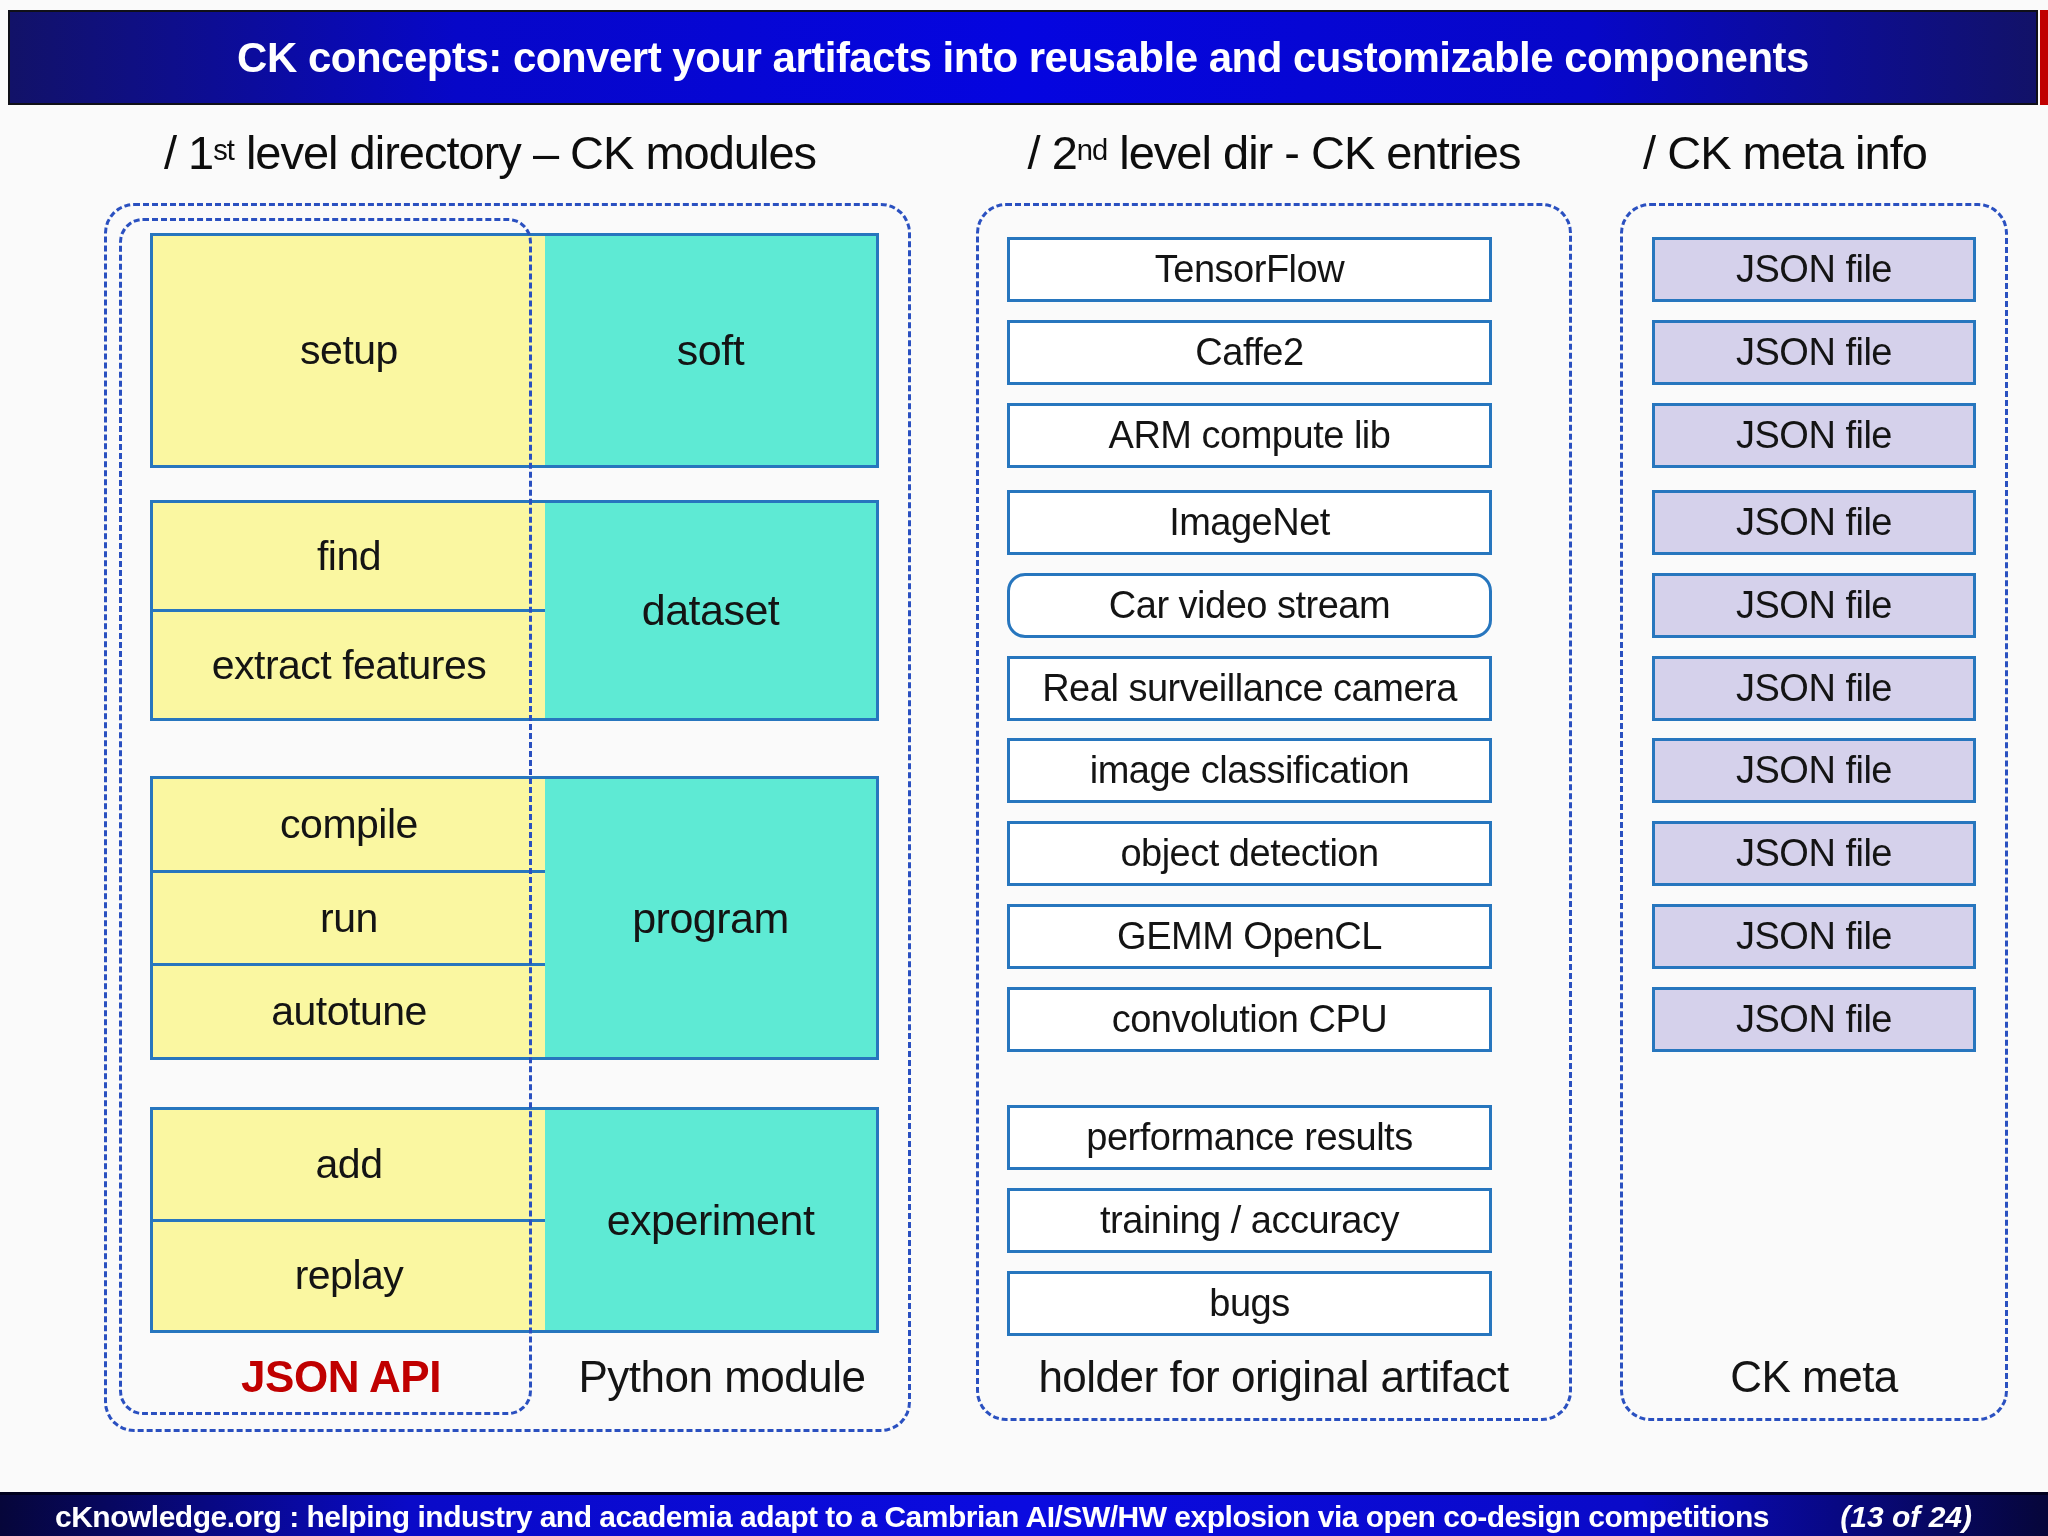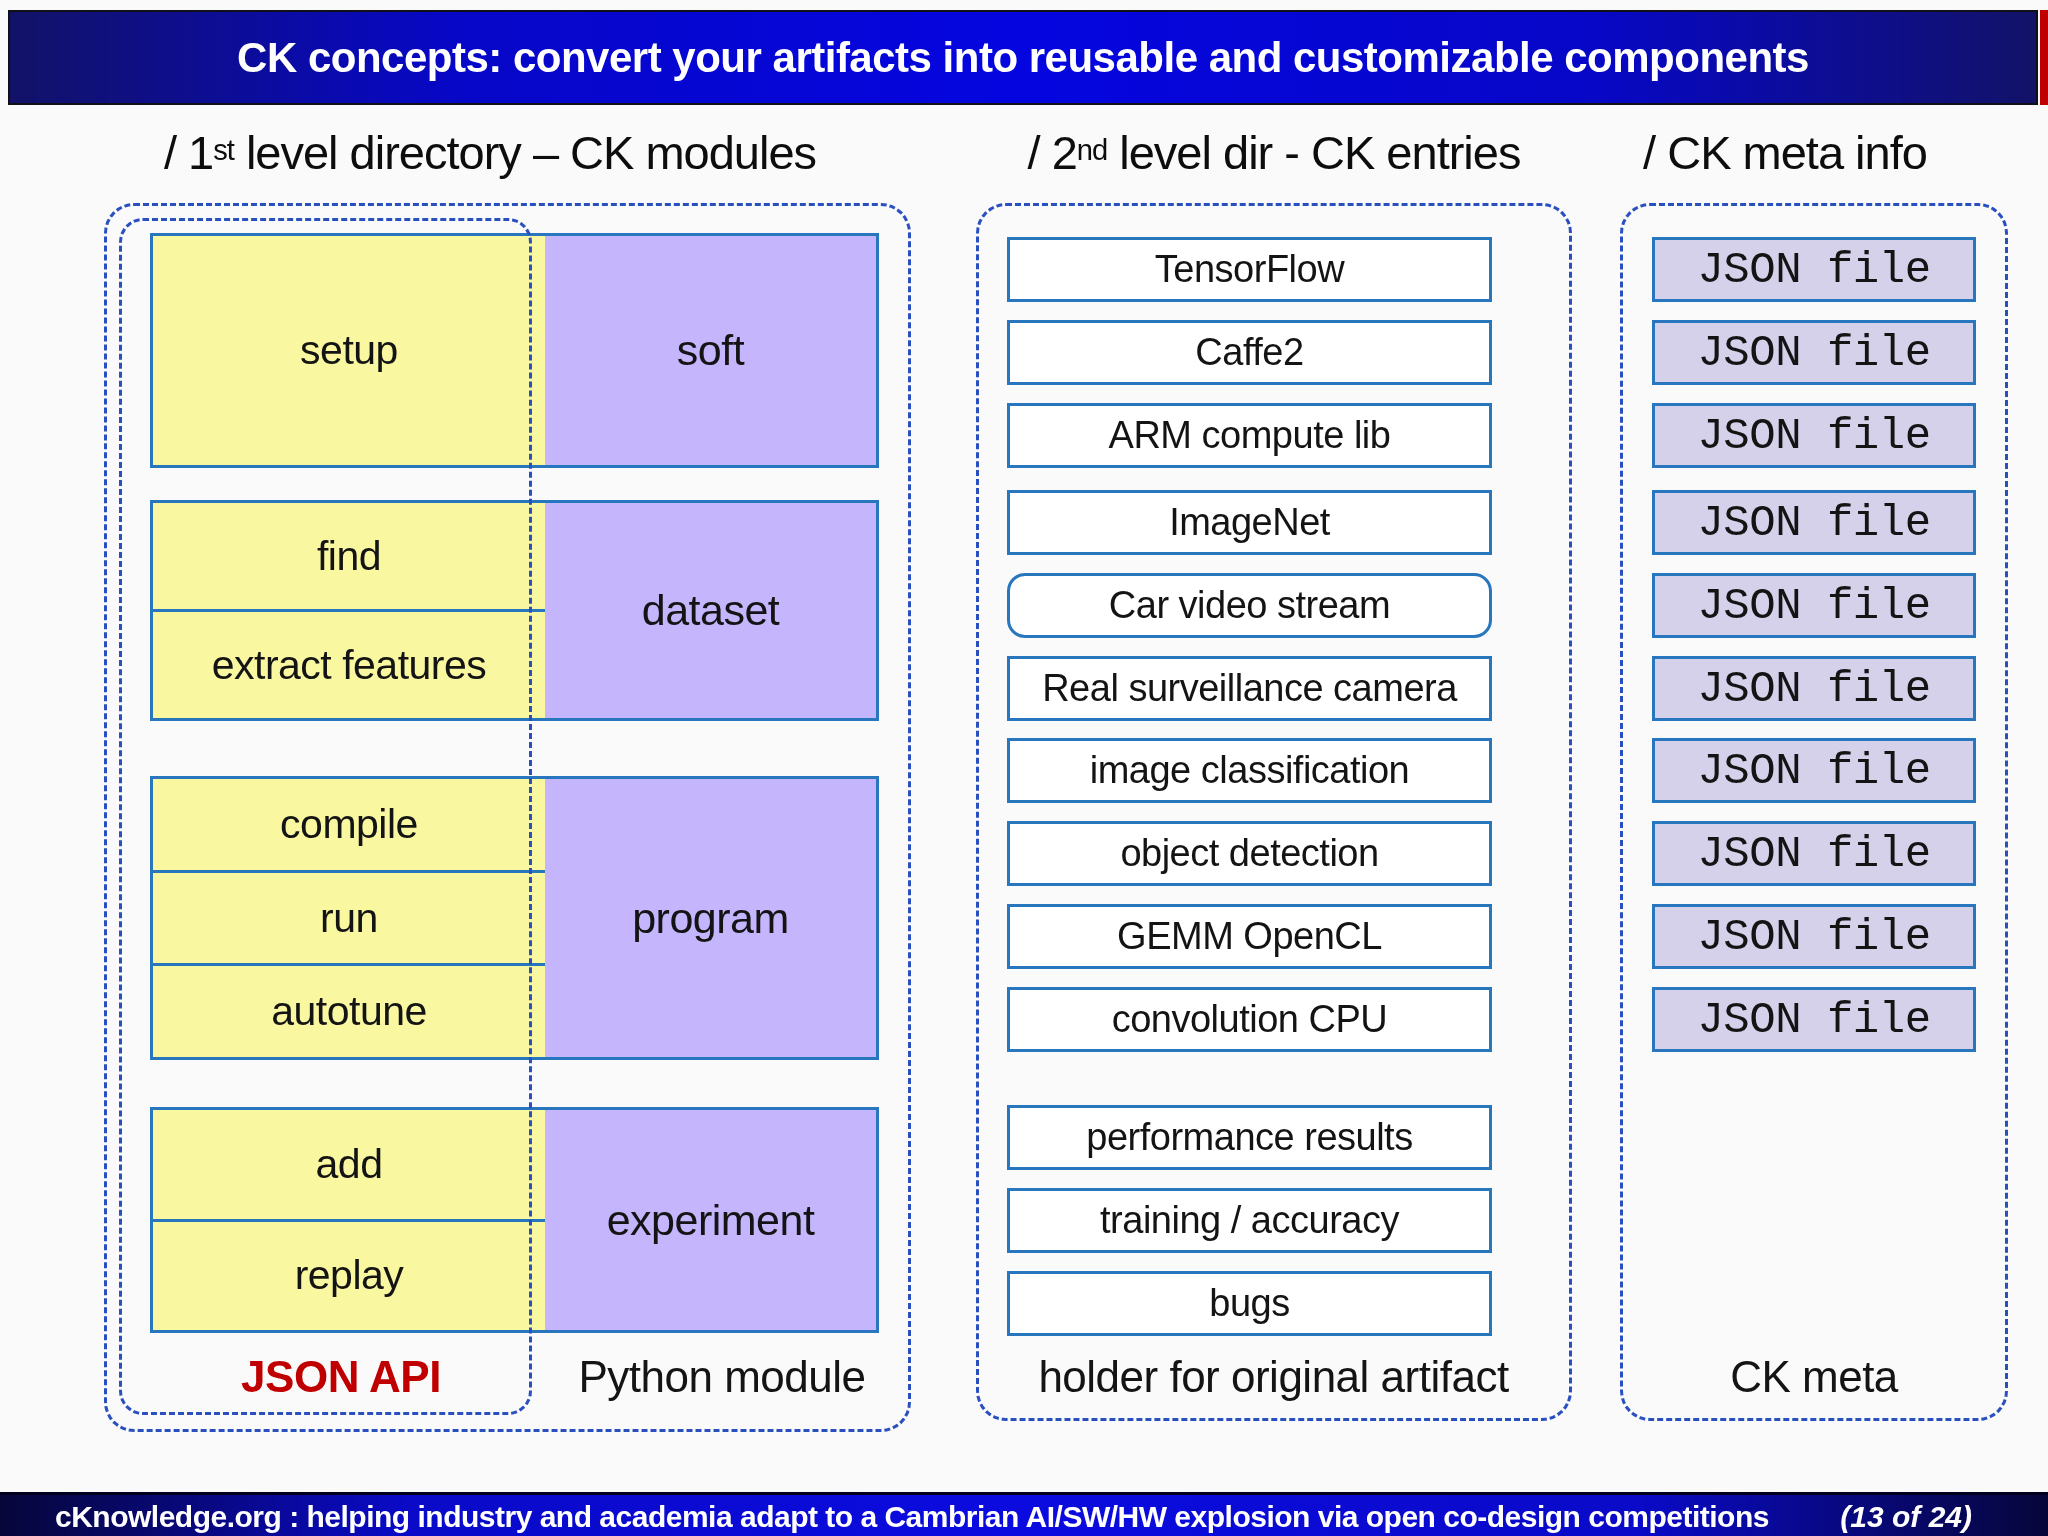--- a/index.html
+++ b/index.html
@@ -31,42 +31,42 @@
   .colhead .sup{font-size:62%;vertical-align:super;position:relative;top:-2px;}
   
   .dashed{position:absolute;border:3px dashed var(--dashblue);box-sizing:border-box;background:transparent;pointer-events:none;}
   .outer-left{left:104px;top:203px;width:807px;height:1229px;border-radius:30px;}
   .inner-left{left:119px;top:218px;width:413px;height:1197px;border-radius:24px;z-index:5;}
   .mid-cont{left:976px;top:203px;width:596px;height:1218px;border-radius:30px;}
   .right-cont{left:1620px;top:203px;width:388px;height:1218px;border-radius:30px;}
   
   .module-row{
     position:absolute;left:150px;width:729px;display:flex;
-    border:3px solid var(--boxblue);box-sizing:border-box;background:#c4b5fd;z-index:2;
+    border:3px solid var(--boxblue);box-sizing:border-box;background:#5eead4;z-index:2;
   }
   .verbs{width:392px;background:var(--yellow);display:flex;flex-direction:column;}
   .verb-cell{flex:1;display:flex;align-items:center;justify-content:center;border-top:3px solid var(--boxblue);}
   .verb-cell:first-child{border-top:none;}
   .verb-cell span{font-size:41px;letter-spacing:-0.5px;}
   .module-name{flex:1;display:flex;align-items:center;justify-content:center;}
   .module-name span{font-size:43px;letter-spacing:-0.5px;}
   
   .entry-box{
     position:absolute;left:1007px;width:485px;height:65px;background:#fff;
     border:3px solid var(--boxblue);box-sizing:border-box;
     display:flex;align-items:center;justify-content:center;z-index:2;
   }
   .entry-box span{font-size:38px;letter-spacing:-0.5px;}
   
   .meta-box{
     position:absolute;left:1652px;width:324px;height:65px;background:var(--lavender);
     border:3px solid var(--boxblue);box-sizing:border-box;
     display:flex;align-items:center;justify-content:center;z-index:2;
   }
-  .meta-box span{font-size:44px;letter-spacing:-0.5px;font-family:Liberation Mono, monospace;}
+  .meta-box span{font-size:38px;letter-spacing:-0.5px;}
   
   .bottom-label{
     position:absolute;top:1344px;height:66px;display:flex;align-items:center;justify-content:center;
     font-size:44px;letter-spacing:-0.5px;z-index:6;white-space:nowrap;
   }
   .json-api{left:150px;width:382px;color:#C00000;font-weight:700;}
   .python-module{left:542px;width:360px;}
   .holder-label{left:1007px;width:533px;}
   .ck-meta-label{left:1652px;width:324px;}
   

